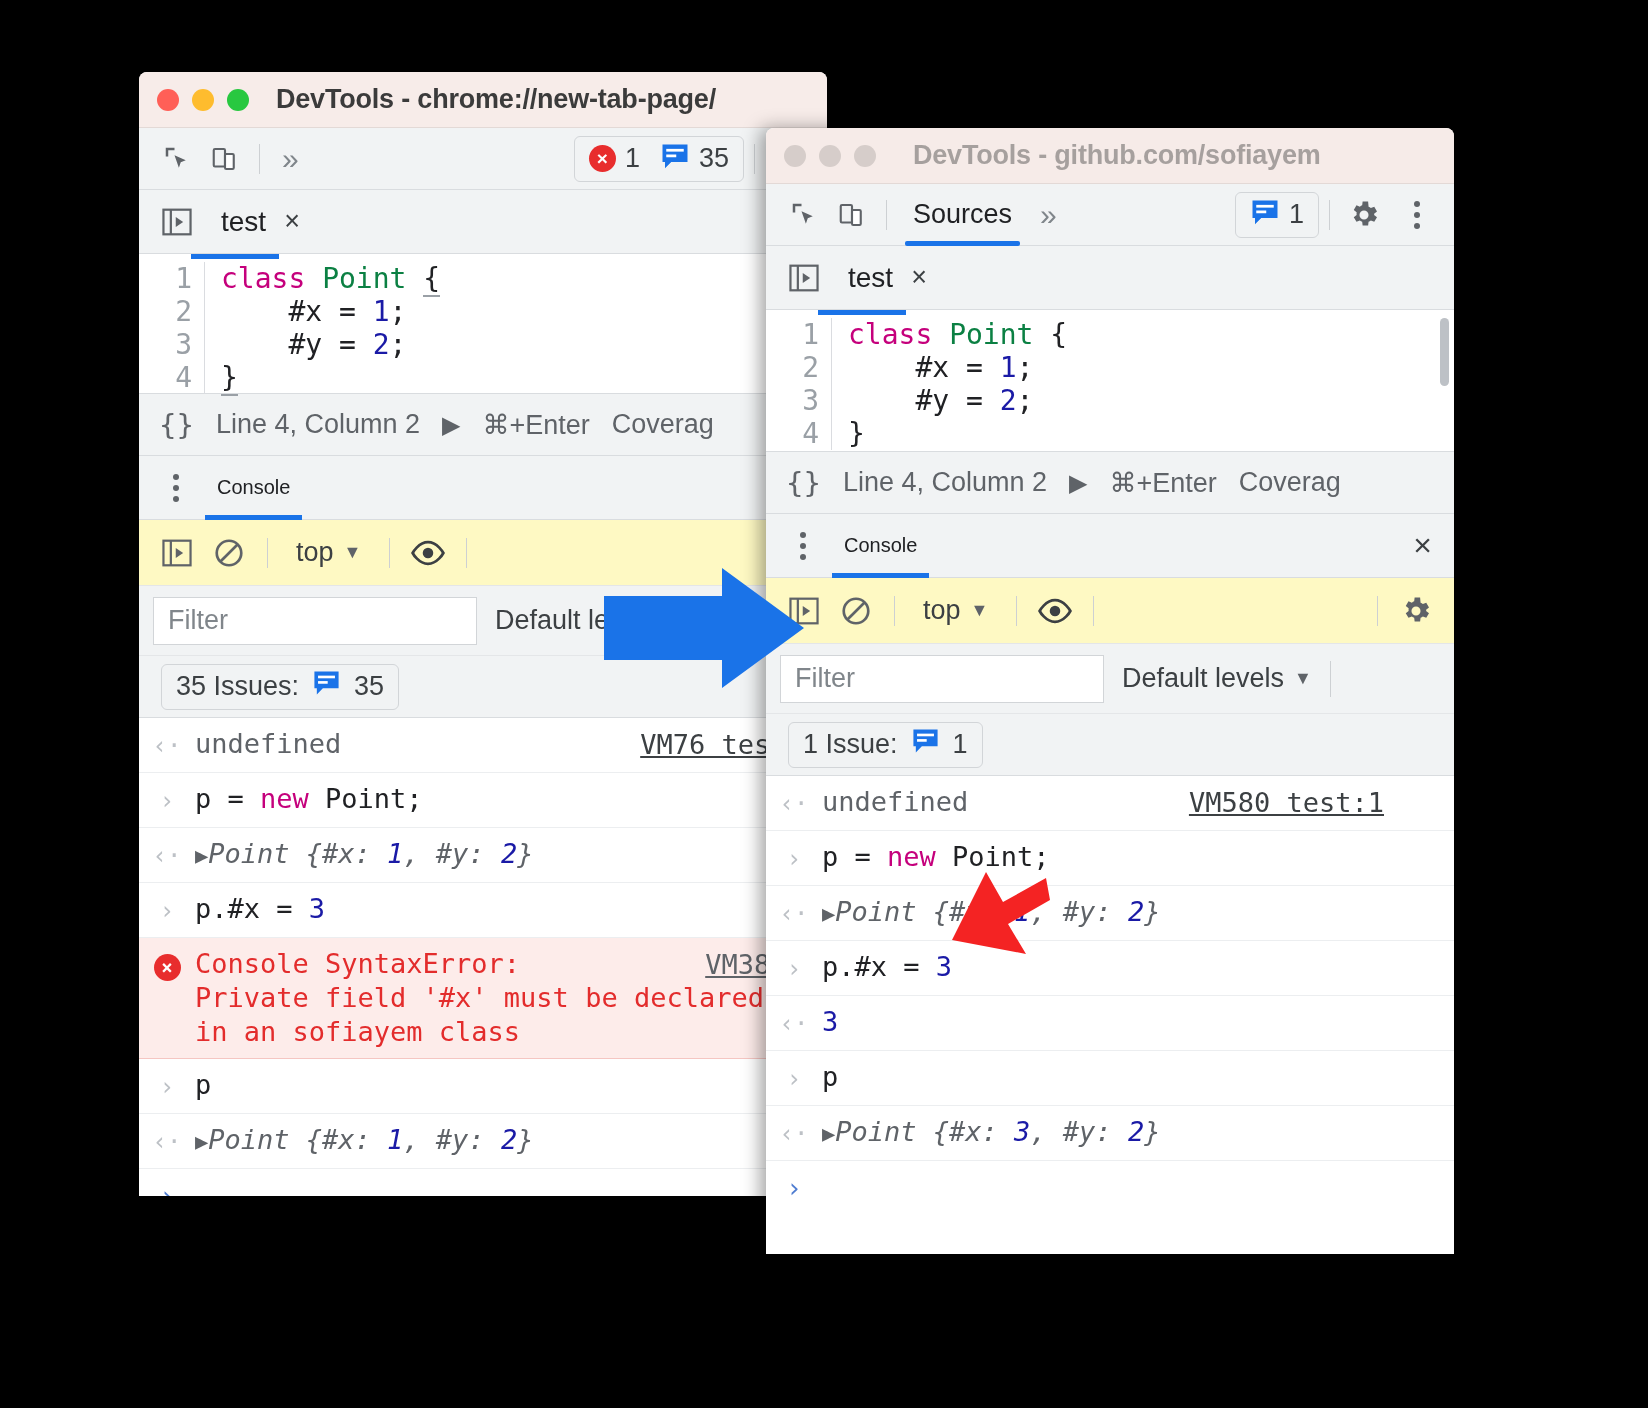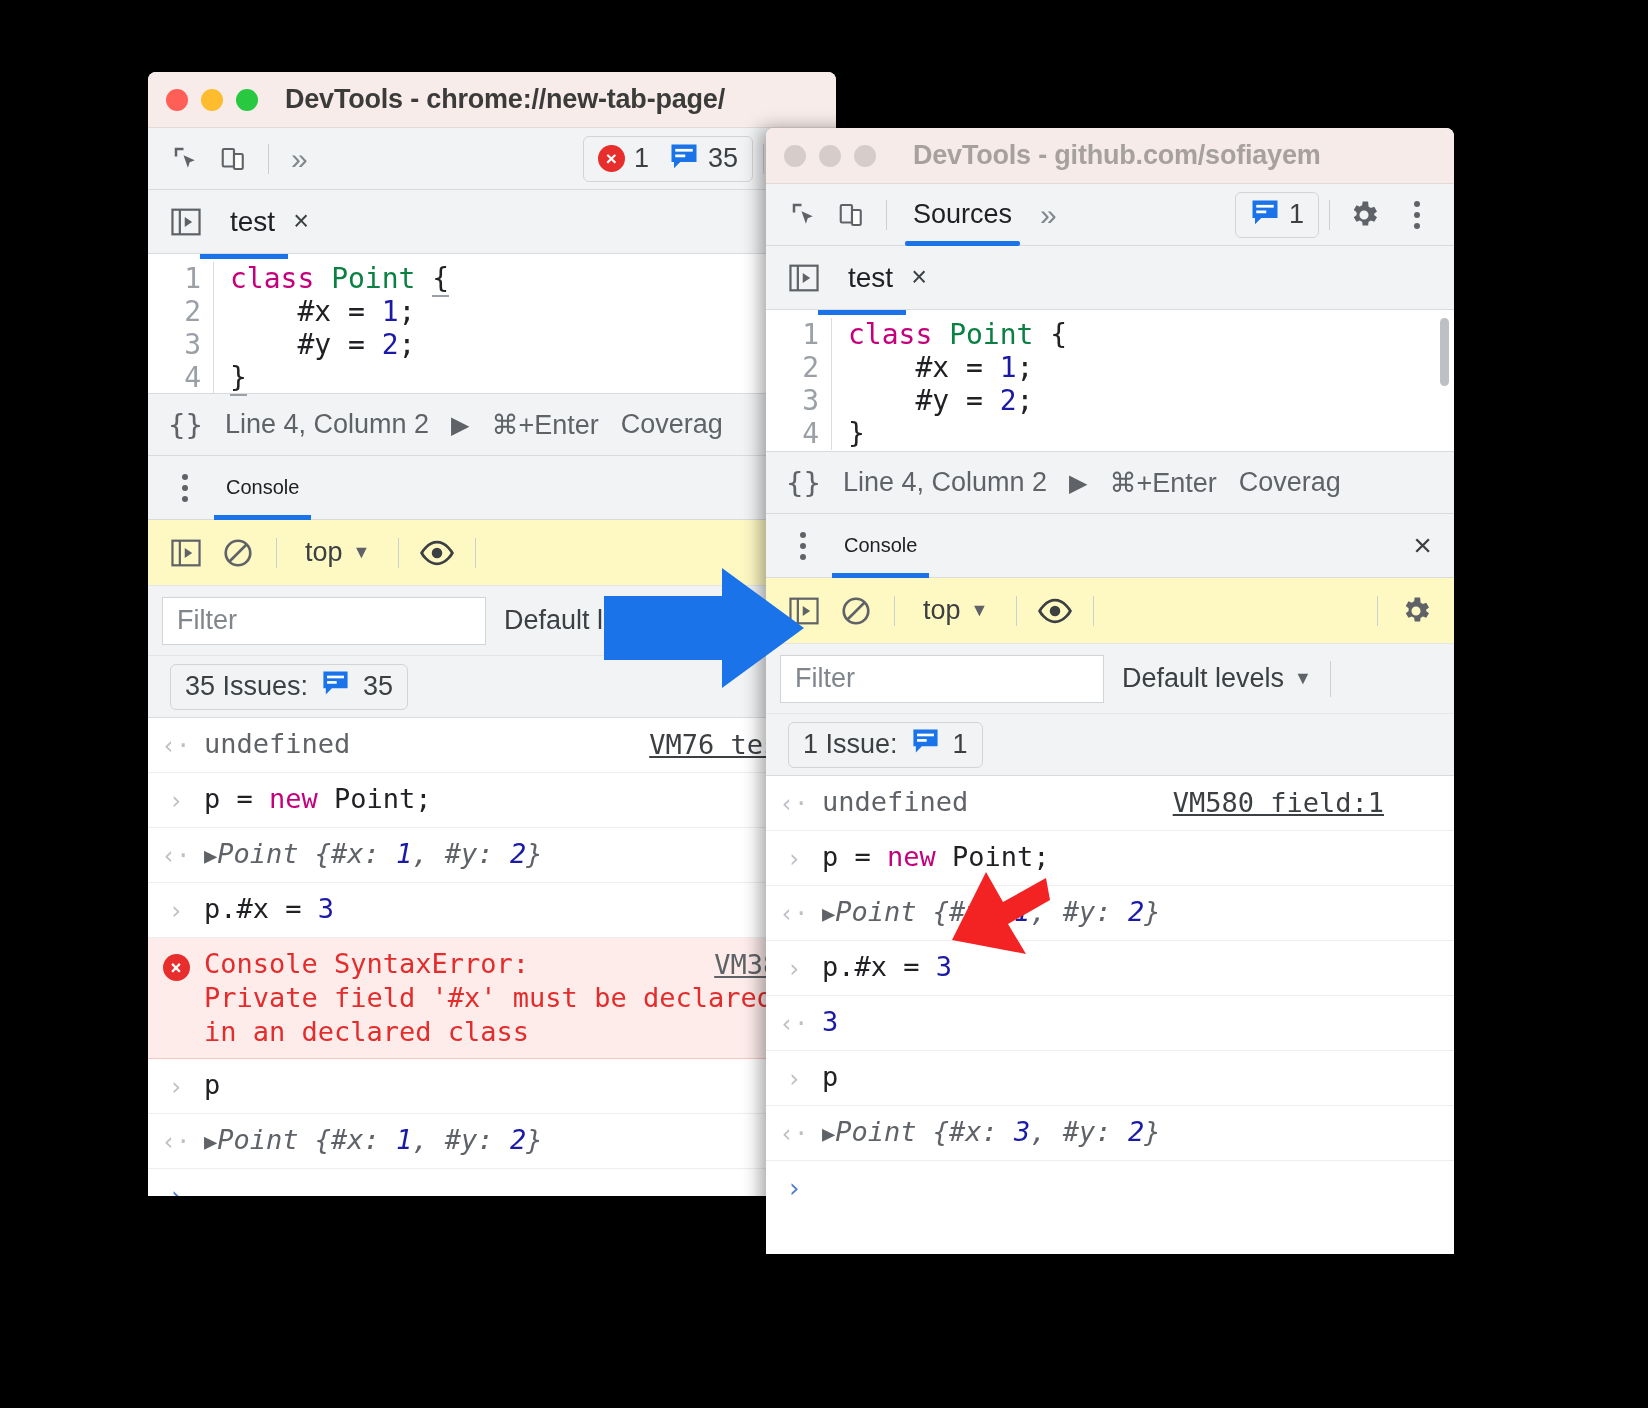--- a/index.html
+++ b/index.html
@@ -251,21 +251,21 @@
 
   
   .blue-arrow { position: absolute; left: 604px; top: 568px; z-index: 50; }
   .red-arrow  { position: absolute; left: 946px; top: 866px; z-index: 60; }
 </style>
 </head>
 <body>
 
 <div class="stage">
 
-  <div class="window" id="left-window" style="left:148px; top:72px; width:688px; height:1124px;">
+  <div class="window" id="left-window" style="left:139px; top:72px; width:688px; height:1124px;">
 
     <div class="titlebar">
       <span class="dot red"></span>
       <span class="dot yellow"></span>
       <span class="dot green"></span>
       <span class="wtitle">DevTools - chrome://new-tab-page/</span>
     </div>
 
     <div class="dt-toolbar">
       <span class="tb-btn">
@@ -423,21 +423,21 @@
         <span class="body"><span class="obj"><span class="tri">▶</span>Point {#x: <span class="num">1</span>, #y: <span class="num">2</span>}</span></span>
       </div>
       <div class="msg">
         <span class="icon-col">›</span>
         <span class="body">p.#x = <span class="num">3</span></span>
       </div>
       <div class="msg error">
         <span class="icon-col"><span class="err-dot">×</span></span>
         <span class="body"><span>Console SyntaxError:</span>
 <span>Private field '#x' must be declared</span>
-<span>in an declared class</span></span>
+<span>in an sofiayem class</span></span>
         <span class="src" style="right:8px;">VM384:1</span>
       </div>
       <div class="msg">
         <span class="icon-col">›</span>
         <span class="body">p</span>
       </div>
       <div class="msg result">
         <span class="icon-col">‹·</span>
         <span class="body"><span class="obj"><span class="tri">▶</span>Point {#x: <span class="num">1</span>, #y: <span class="num">2</span>}</span></span>
       </div>
@@ -606,21 +606,21 @@
             </svg>
         </span>
         <span>1</span>
       </span>
     </div>
 
     <div class="console-log">
       <div class="msg result">
         <span class="icon-col">‹·</span>
         <span class="body">undefined</span>
-        <span class="src" style="right:70px;">VM580 field:1</span>
+        <span class="src" style="right:70px;">VM580 test:1</span>
       </div>
       <div class="msg">
         <span class="icon-col">›</span>
         <span class="body">p = <span class="kw">new</span> Point;</span>
       </div>
       <div class="msg result">
         <span class="icon-col">‹·</span>
         <span class="body"><span class="obj"><span class="tri">▶</span>Point {#x: <span class="num">1</span>, #y: <span class="num">2</span>}</span></span>
       </div>
       <div class="msg">

